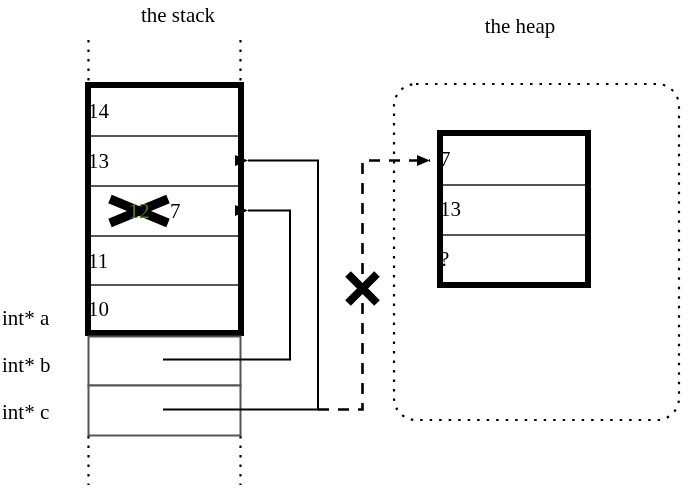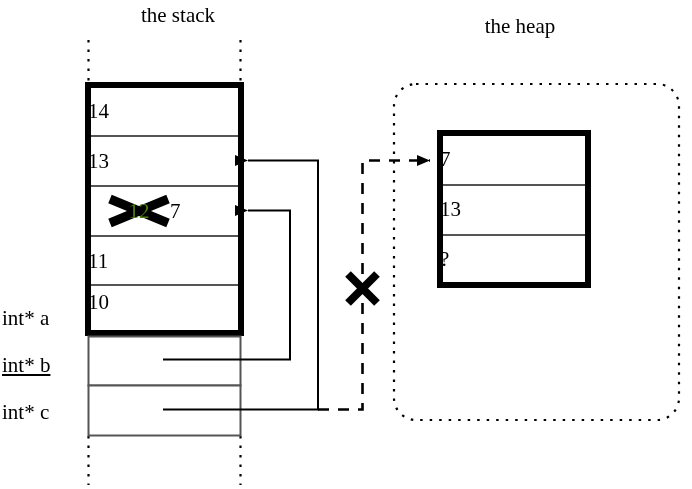--- a/index.html
+++ b/index.html
@@ -137,25 +137,25 @@
   <div class="cell-value" style="left:88px; top:101px; width:153px;">14</div>
 
   <div class="cell-value" style="left:88px; top:151px; width:153px;">13</div>
 
   <div class="struck-value" style="left:108px; top:201px; width:62px;">12</div>
 
   <div class="cell-value" style="left:170px; top:201px; width:50px;">7</div>
 
   <div class="cell-value" style="left:88px; top:251px; width:153px;">11</div>
 
-  <div class="cell-value" style="left:88px; top:292px; width:153px;">10</div>
+  <div class="cell-value" style="left:88px; top:299px; width:153px;">10</div>
 
   <div class="var-label" style="left:2px; top:308px;">int* a</div>
 
-  <div class="var-label" style="left:2px; top:355px;text-decoration:underline;">int* b</div>
+  <div class="var-label" style="left:2px; top:355px;">int* b</div>
 
   <div class="var-label" style="left:2px; top:402px;font-family:Liberation Serif, serif;">int* c</div>
 
   <div class="cell-value" style="left:440px; top:149px; width:148px;">7</div>
 
   <div class="cell-value" style="left:440px; top:199px; width:148px;">13</div>
 
   <div class="cell-value" style="left:440px; top:249px; width:148px;">?</div>
 
 </div>

